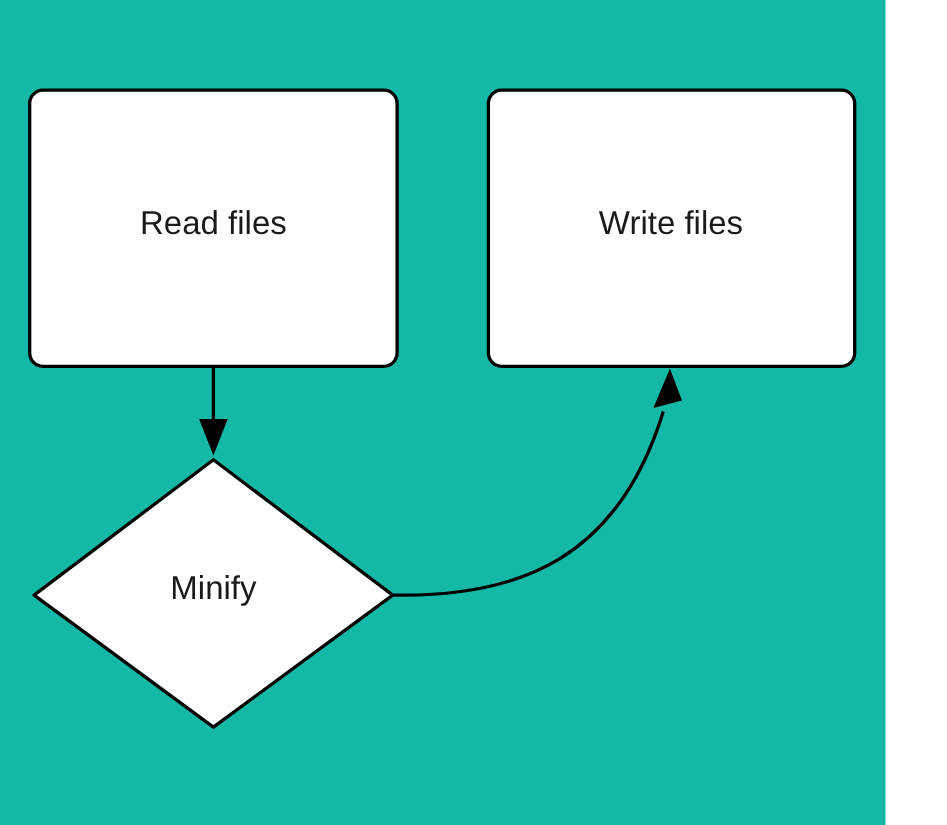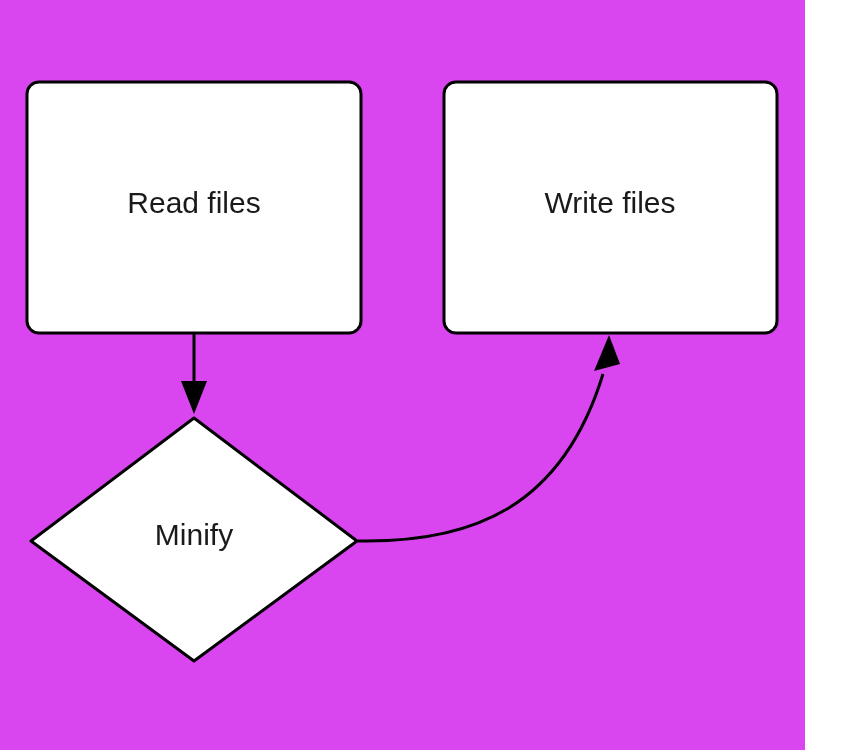--- a/index.html
+++ b/index.html
@@ -8,21 +8,21 @@
     padding: 0;
     background: #ffffff;
   }
   body {
     font-family: "Liberation Sans", sans-serif;
   }
   #canvas {
     position: relative;
     width: 805px;
     height: 750px;
-    background: #d946ef;
+    background: #14b8a6;
     overflow: hidden;
   }
   #diagram-svg {
     position: absolute;
     left: 0;
     top: 0;
     width: 861px;
     height: 750px;
     display: block;
   }

